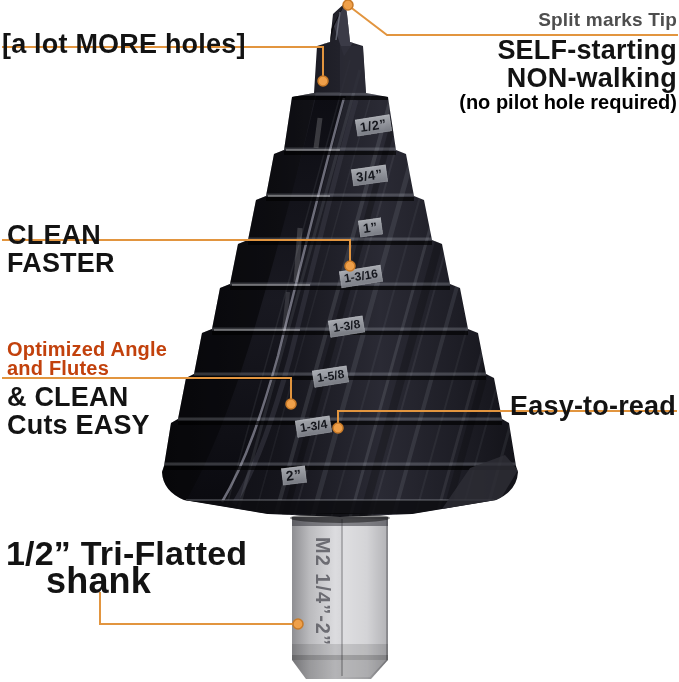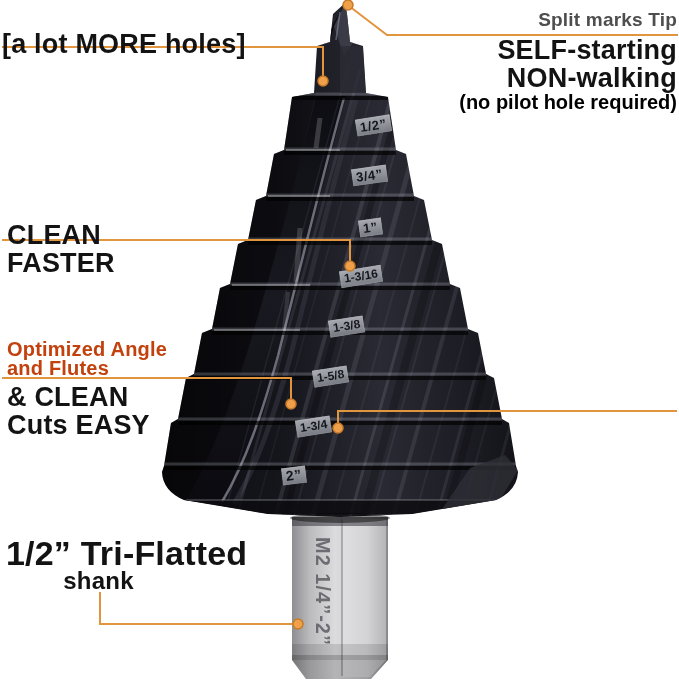--- a/index.html
+++ b/index.html
@@ -217,20 +217,21 @@
   <div class="callout" style="left:7px;top:340px;">
     <div class="lbl2">Optimized Angle</div>
     <div class="lbl2">and Flutes</div>
     <div class="gap-s"></div>
     <div class="hl">&amp; CLEAN</div>
     <div class="hl">Cuts EASY</div>
   </div>
 
   <div class="callout alignr" style="right:3px;top:387px;">
     <div class="gap-s"></div>
+    <div class="hl">Easy-to-read</div>
   </div>
 
   <div class="callout" style="left:6px;top:539px;">
     <div class="hl" style="font-size:34px;">1/2” Tri-Flatted</div>
-    <div class="hl bl-line2" style="font-size:24px;">shank</div>
+    <div class="hl bl-line2" style="font-size:36px;">shank</div>
   </div>
 
 </div>
 
 </body></html>

